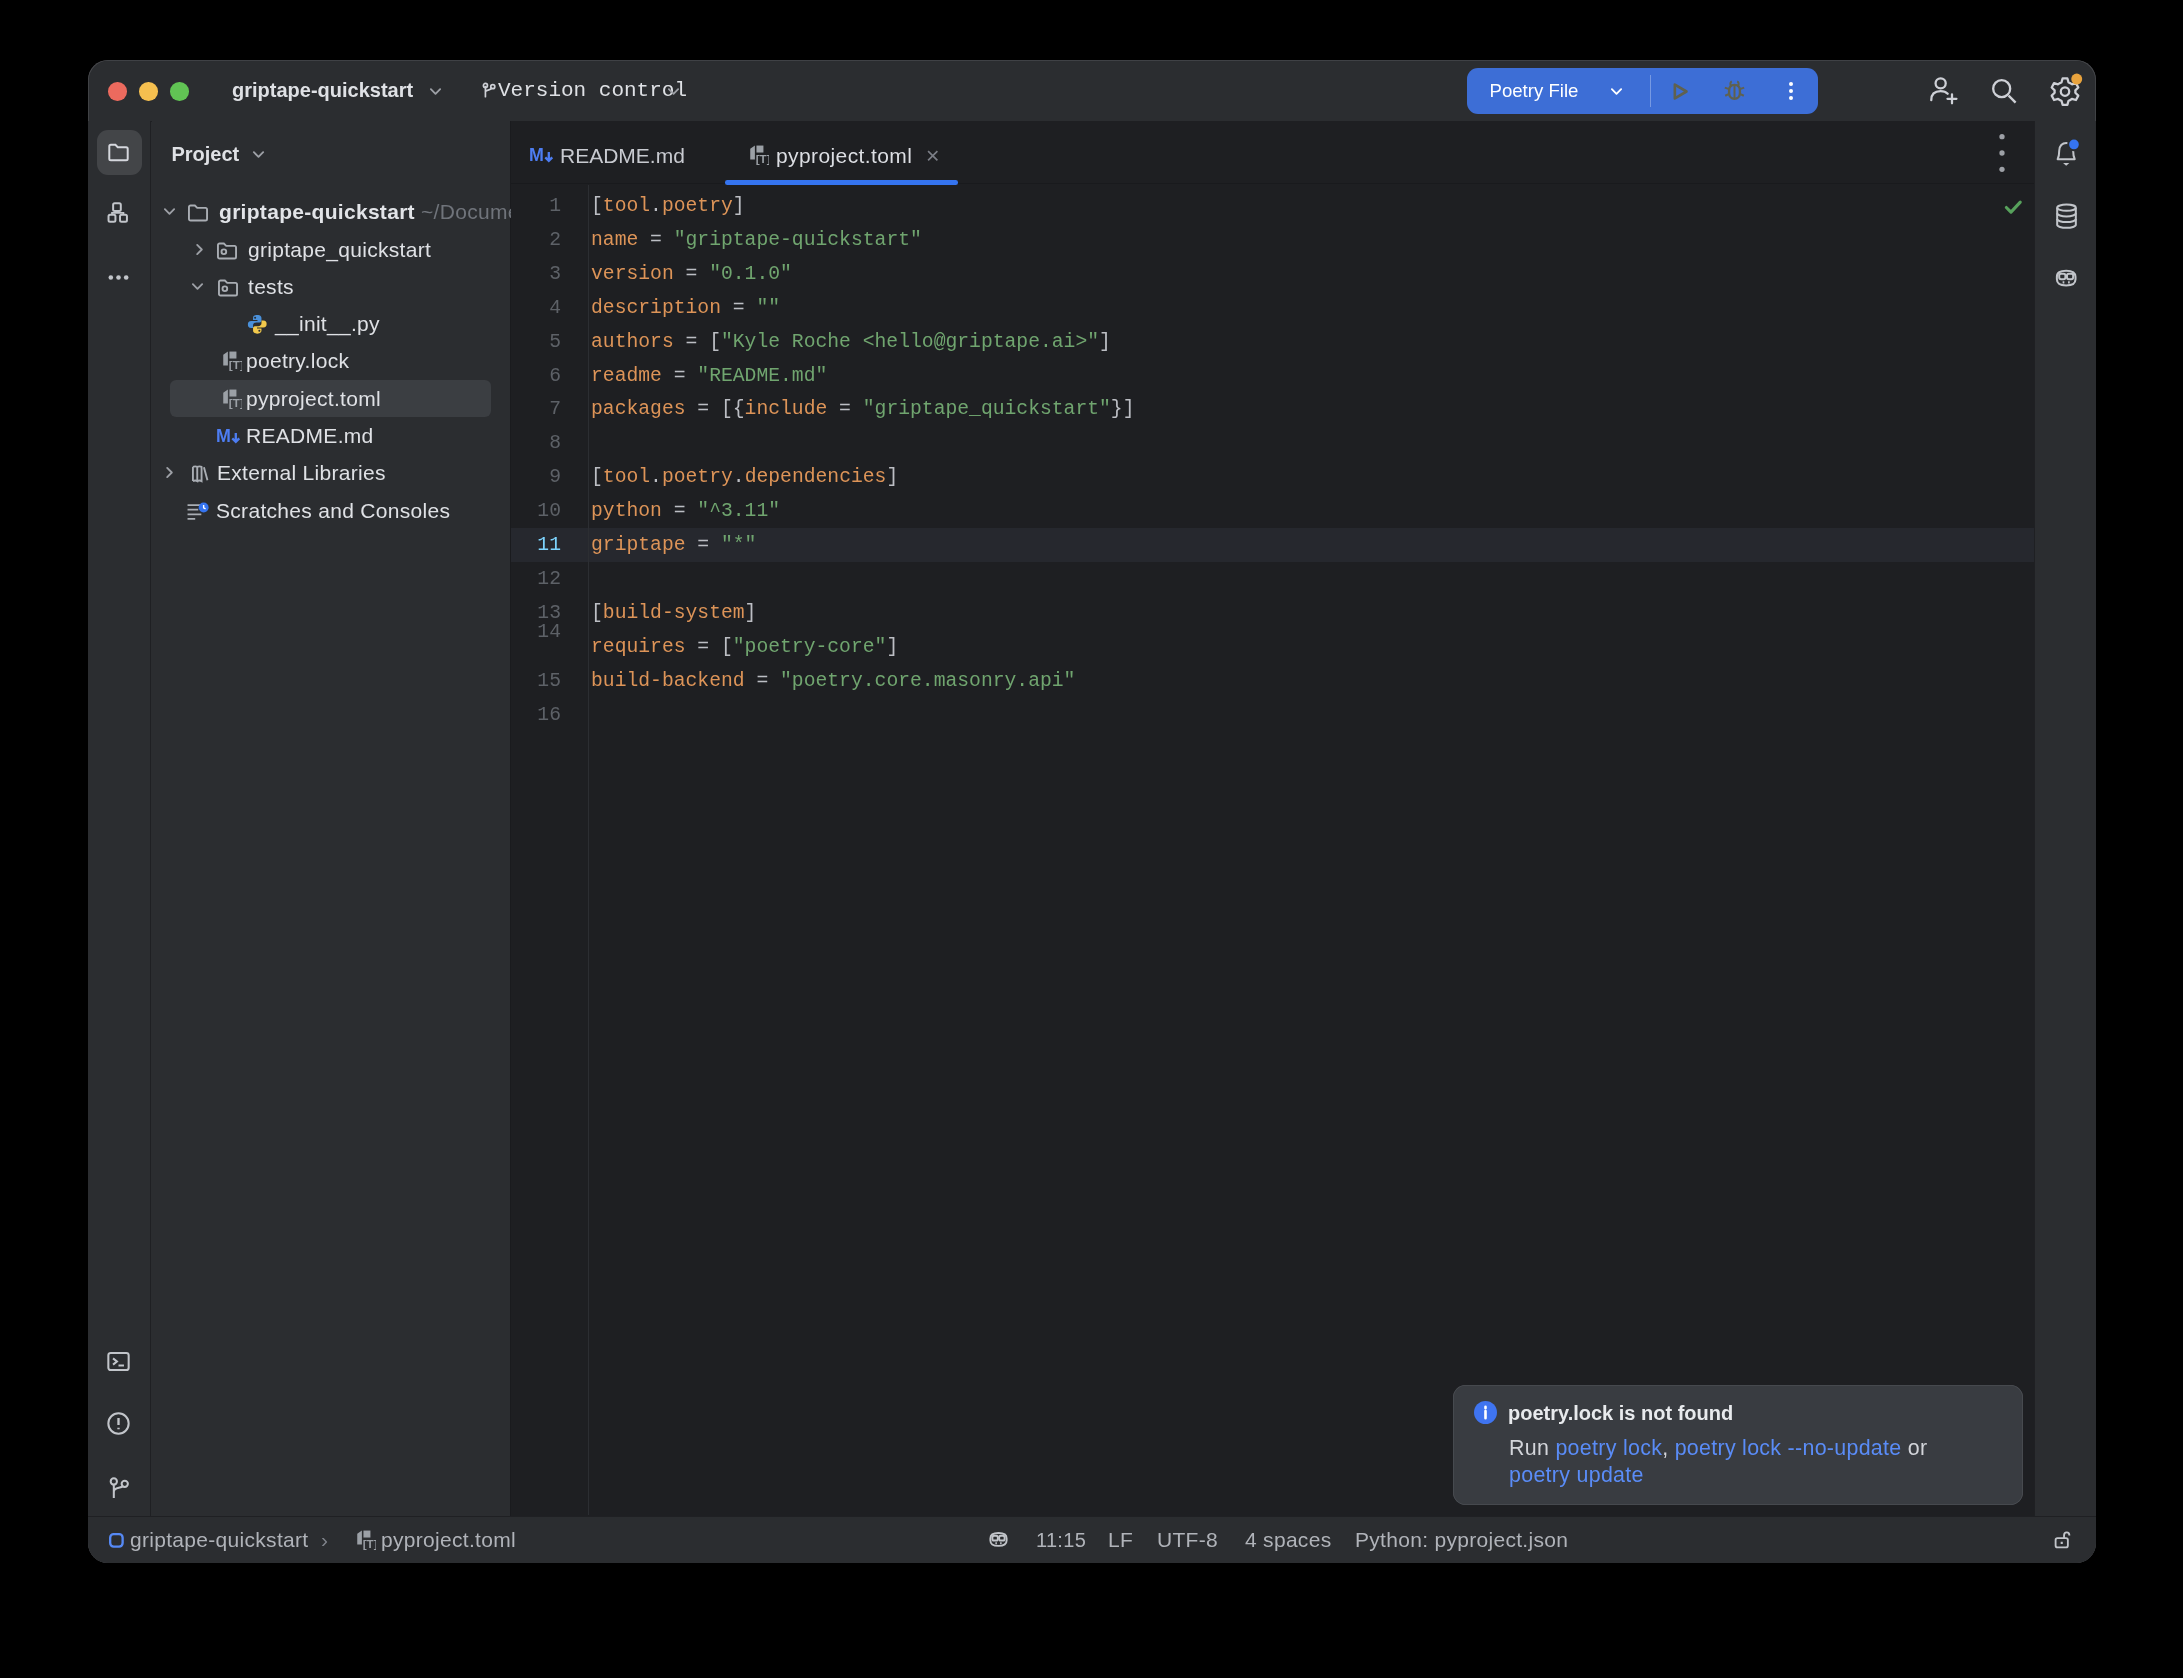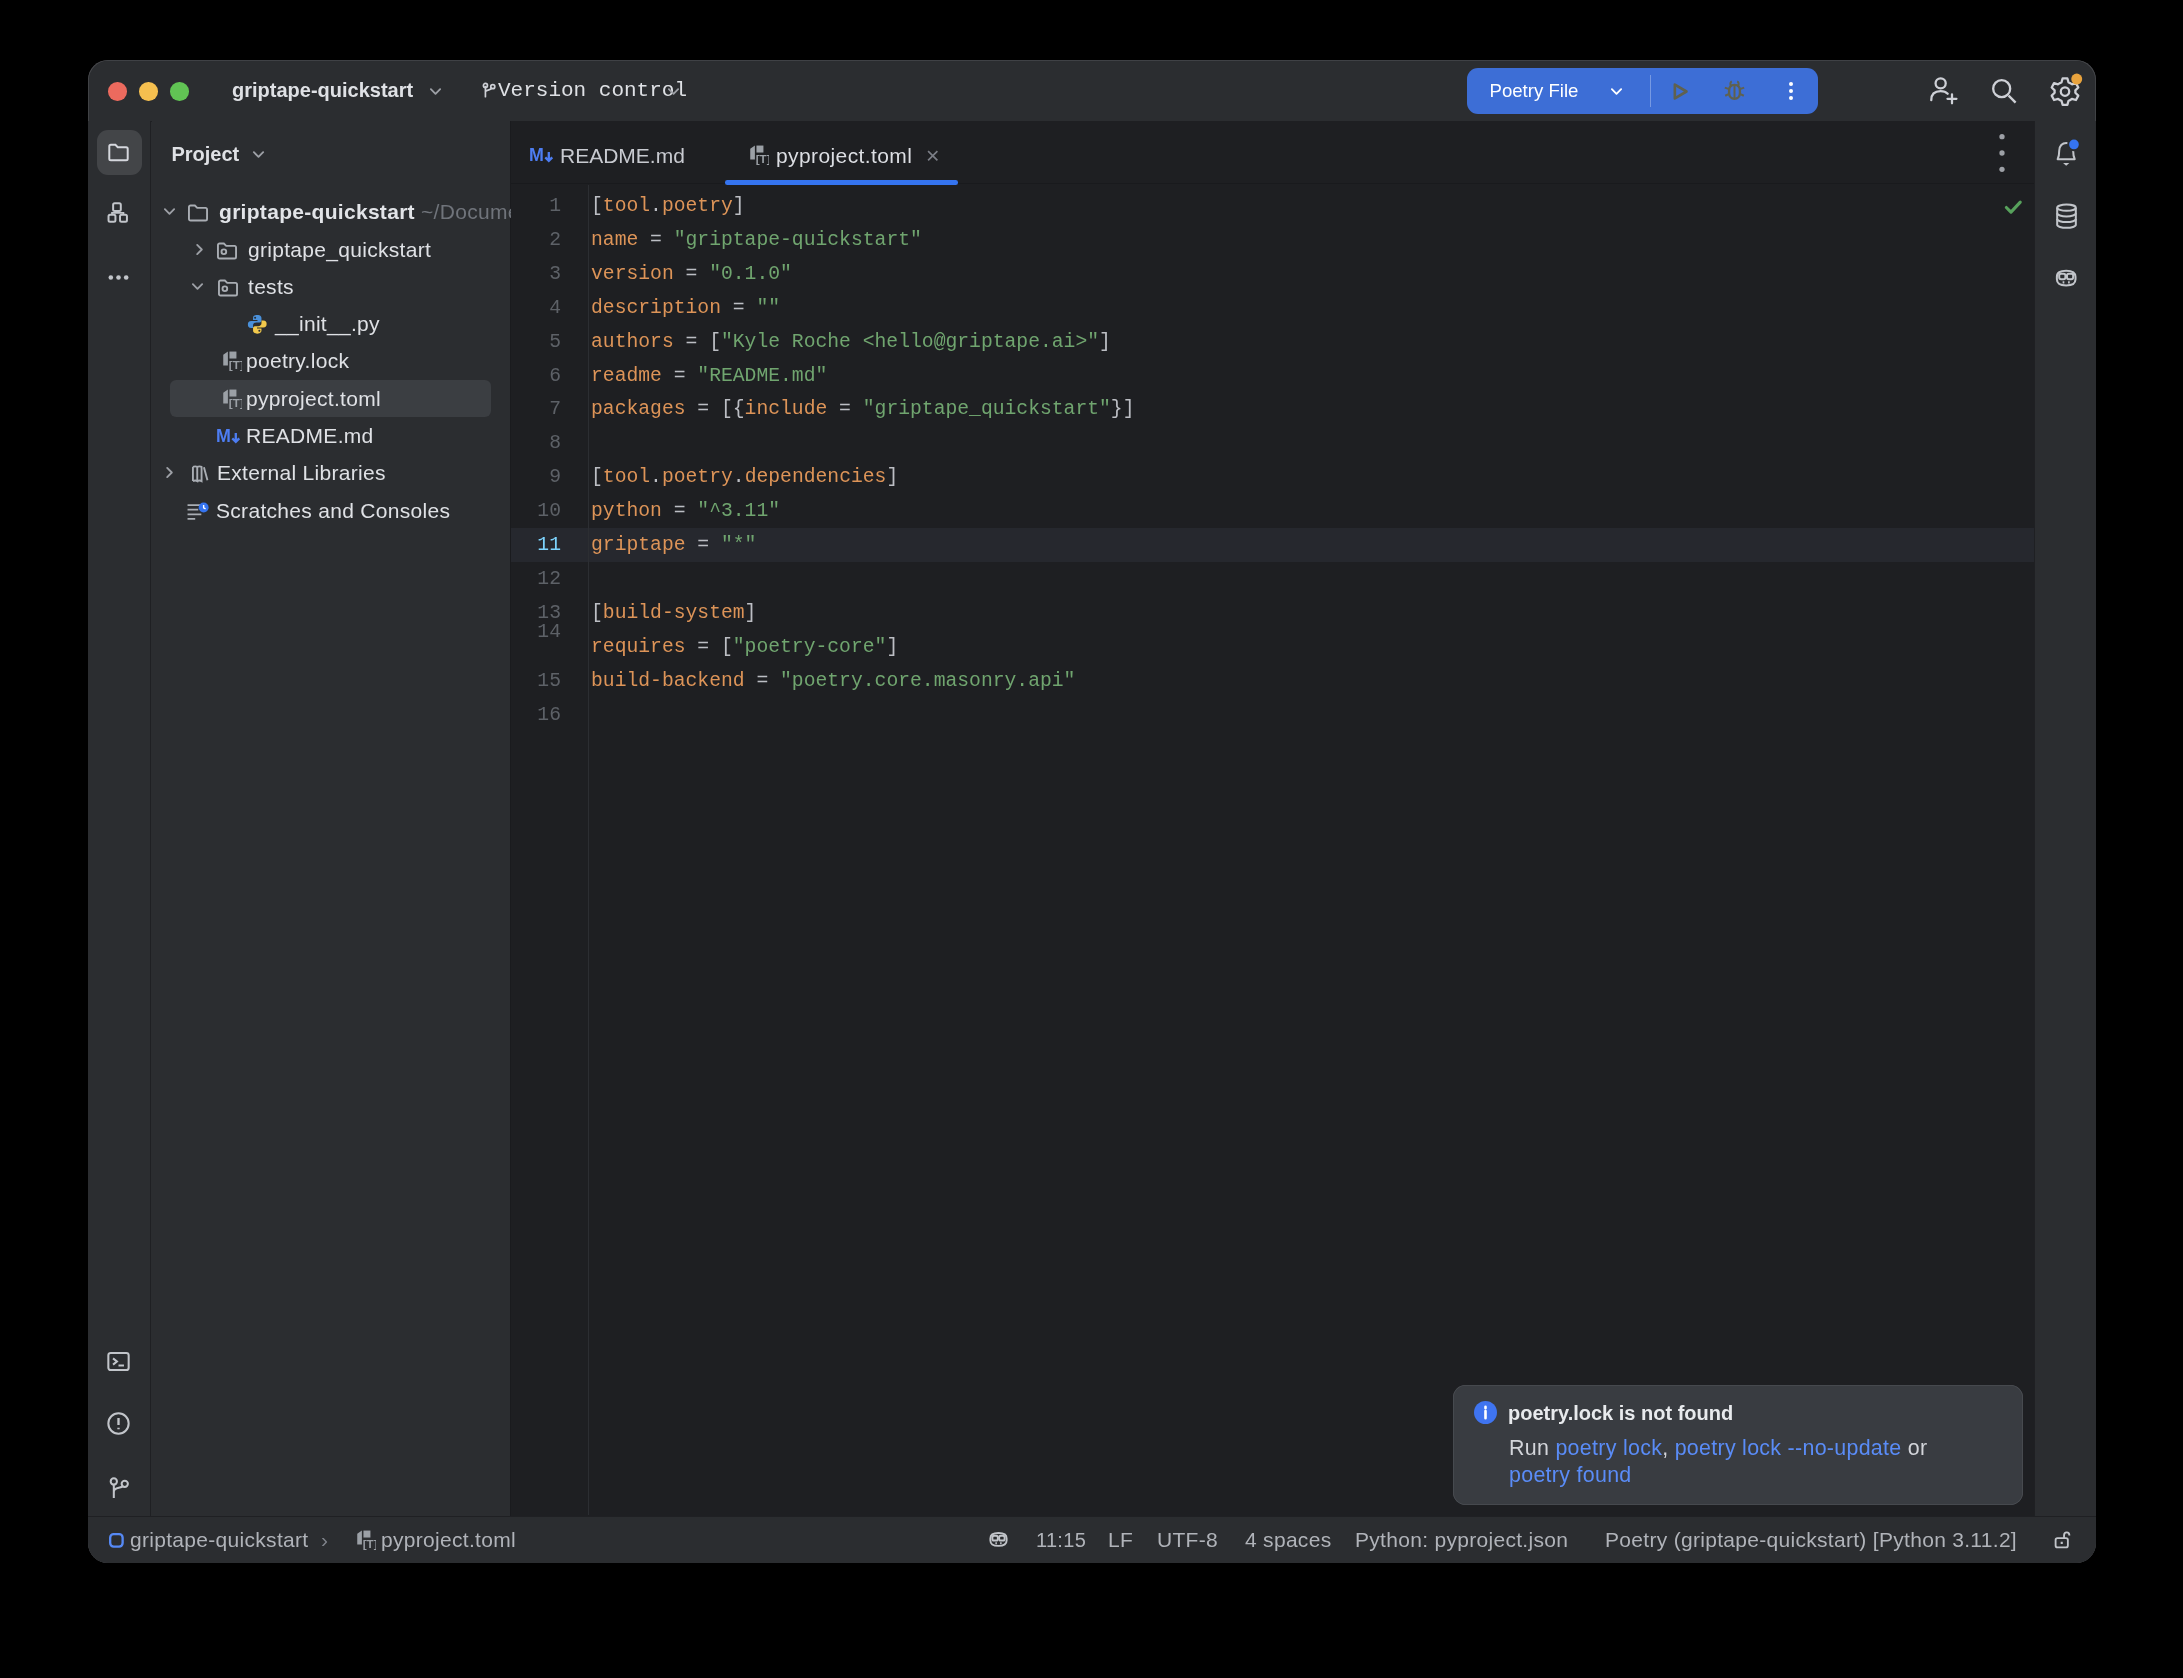--- a/index.html
+++ b/index.html
@@ -393,28 +393,27 @@
         </svg>
       </div>
     <div class="st" style="left:42px;">griptape-quickstart</div>
     <div class="st" style="left:233px;color:#7f838a;">›</div>
     <div class="st" style="left:293px;">pyproject.toml</div>
     <div class="st" style="left:948px;font-size:20px;">11:15</div>
     <div class="st" style="left:1020px;">LF</div>
     <div class="st" style="left:1069px;">UTF-8</div>
     <div class="st" style="left:1157px;">4 spaces</div>
     <div class="st" style="left:1267px;">Python: pyproject.json</div>
-    <div class="st" style="left:1517px;">Poetry (griptape-quickstart) [Python 3.11.2]</div>
   </div>
 
   <div id="notif">
     <div class="icon abs" style="left:21px;top:16.3px;">
         <svg width="23" height="23" viewBox="0 0 30 30">
           <circle cx="15" cy="15" r="15" fill="#3f74f0"></circle>
           <path d="M15 7.5 L15 9.5 M15 13 L15 22.5" stroke="#fff" stroke-width="3.4" stroke-linecap="round"></path>
         </svg>
       </div>
     <div class="title">poetry.lock is not found</div>
     <div class="b1">Run <span class="lnk">poetry lock</span>, <span class="lnk">poetry lock --no-update</span> or</div>
-    <div class="b2"><span class="lnk">poetry found</span></div>
+    <div class="b2"><span class="lnk">poetry update</span></div>
   </div>
 </div>
 
 
 </body></html>

